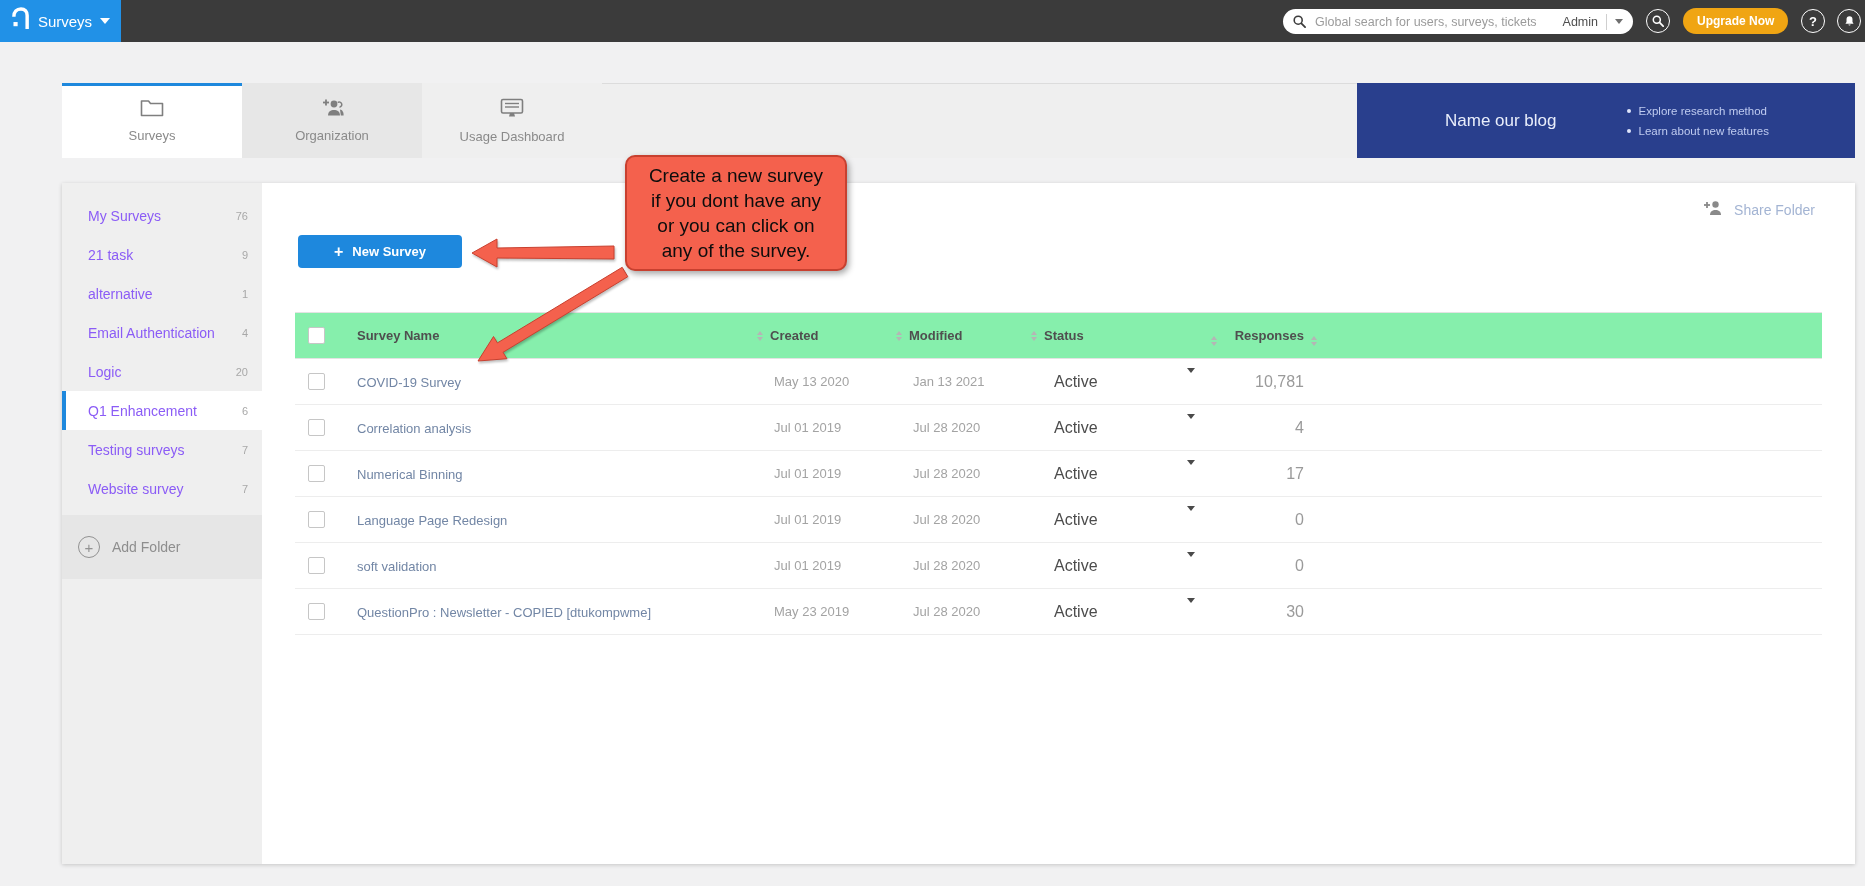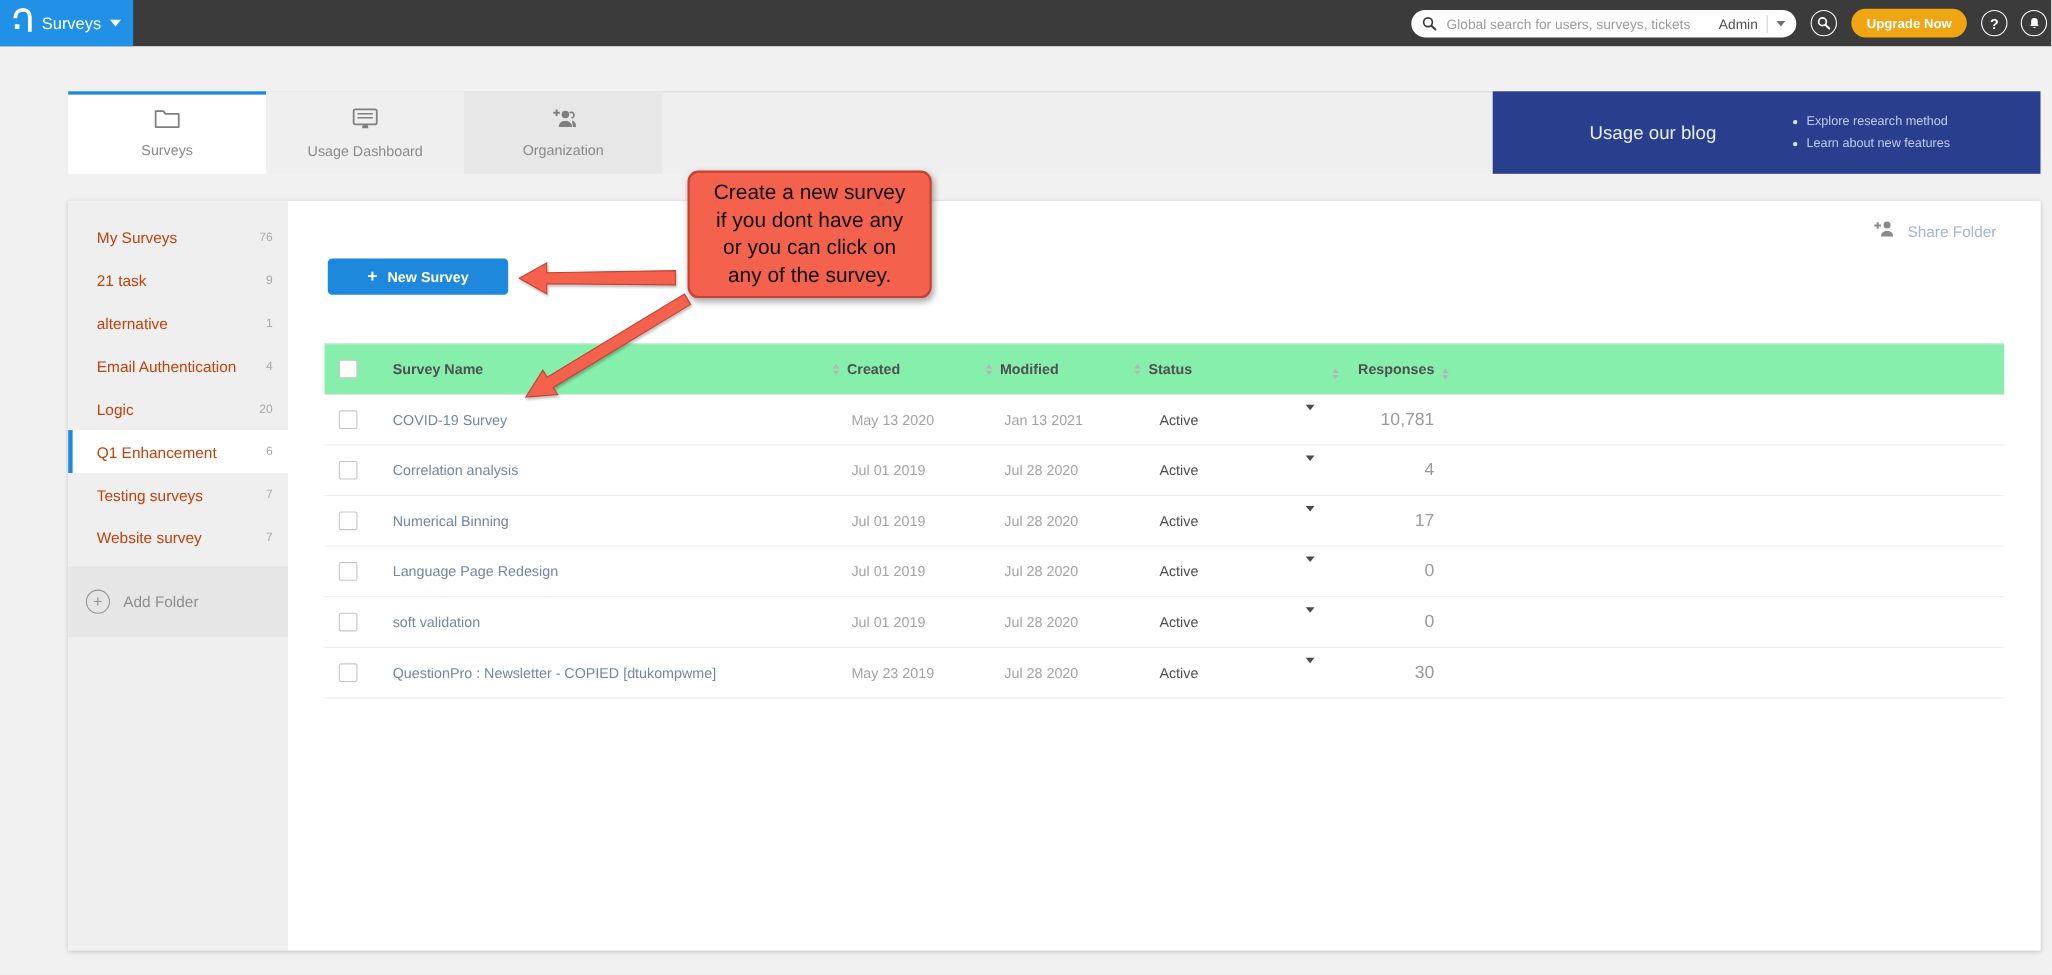--- a/index.html
+++ b/index.html
@@ -35,21 +35,21 @@
   .banner-title{color:#e9eefb;font-size:17px;margin-left:88px;cursor:pointer;}
   .banner-bullets{margin-left:70px;display:flex;flex-direction:column;gap:8px;}
   .banner-bullet{display:flex;align-items:center;gap:8px;color:#bfcbf0;font-size:11.5px;}
   .banner-bullet .dot{width:4px;height:4px;border-radius:50%;background:#dfe6fb;}
 
   
   .panel{position:absolute;left:62px;top:183px;width:1793px;height:681px;background:#fff;box-shadow:0 1px 4px rgba(0,0,0,0.18);}
   .sidebar{position:absolute;left:0;top:0;width:200px;height:681px;background:#efefef;}
   .folder-list{position:absolute;left:0;top:13px;width:200px;}
   .sidebar-item{height:39px;display:flex;align-items:center;padding:0 14px 0 26px;box-sizing:border-box;cursor:pointer;}
-  .sidebar-item .lbl{flex:1;font-size:14px;color:#c2410c;}
+  .sidebar-item .lbl{flex:1;font-size:14px;color:#8b5cf6;}
   .sidebar-item .cnt{font-size:11px;color:#a8a8a8;}
   .sidebar-item.active{background:#fff;border-left:4px solid #1e88dd;padding-left:22px;}
   .add-folder{position:absolute;left:0;top:332px;width:200px;height:64px;background:#e6e6e6;display:flex;align-items:center;gap:12px;padding-left:16px;box-sizing:border-box;cursor:pointer;}
   .add-folder .lbl{font-size:14px;color:#8e8e8e;}
   .circle-plus{width:22px;height:22px;border:1.6px solid #929292;border-radius:50%;box-sizing:border-box;display:flex;align-items:center;justify-content:center;color:#929292;font-size:15px;line-height:1;}
 
   .content{position:absolute;left:200px;top:0;right:0;bottom:0;background:#fff;}
   .share-folder{position:absolute;right:40px;top:16px;display:flex;align-items:center;gap:10px;cursor:pointer;}
   .share-folder .lbl{font-size:14px;color:#a3b4d3;}
   .new-survey-btn{position:absolute;left:36px;top:52px;width:164px;height:33px;background:#1e88dd;border:0;border-radius:4px;color:#fff;font-size:13px;font-weight:bold;font-family:"Liberation Sans",sans-serif;display:flex;align-items:center;justify-content:center;gap:9px;cursor:pointer;}
@@ -62,21 +62,21 @@
   .th{font-size:13px;font-weight:bold;color:#4f4f4f;display:flex;align-items:center;}
   .th.shift{transform:translateX(-17px);}
   .cb{width:15px;height:15px;border:1px solid #c6c6c6;border-radius:2px;background:#fff;margin-left:13px;cursor:pointer;}
   .sort{display:inline-flex;flex-direction:column;gap:2px;margin-right:7px;cursor:pointer;}
   .sort i{display:block;width:0;height:0;border-left:3.5px solid transparent;border-right:3.5px solid transparent;}
   .sort .up{border-bottom:4px solid #b5b5b5;}
   .sort .dn{border-top:4px solid #b5b5b5;}
   .cell-caret{justify-self:end;margin-right:12px;}
   .name-link{font-size:13px;color:#7286a5;cursor:pointer;}
   .date-cell{font-size:13px;color:#a3a3a3;}
-  .status-cell{font-size:13px;color:#4c4c4c;padding-left:6px;}
+  .status-cell{font-size:16px;color:#4c4c4c;padding-left:6px;}
   .row-caret{width:0;height:0;border-left:4.5px solid transparent;border-right:4.5px solid transparent;border-top:5.5px solid #4a4a4a;margin-left:6px;cursor:pointer;}
   .resp-cell{font-size:16px;color:#9a9a9a;text-align:right;}
   .resp-head{justify-content:flex-end;text-align:right;}
 
   
   .callout{position:absolute;left:625px;top:155px;width:222px;box-sizing:border-box;background:#f4614d;border:2px solid #c8402f;border-radius:10px;padding:6px 4px;box-shadow:2px 3px 6px rgba(0,0,0,0.35);z-index:20;}
   .callout .txt{white-space:pre-line;text-align:center;font-size:19px;line-height:25px;color:#0d0d0d;}
   .arrows{position:absolute;left:0;top:0;width:1865px;height:886px;pointer-events:none;z-index:19;filter:drop-shadow(1px 2px 1px rgba(0,0,0,0.25));}
 </style>
 </head>
@@ -134,49 +134,49 @@
   </div>
 
   <div class="tabstrip">
     <div class="tab active">
       <span>
         <svg width="24" height="19" viewBox="0 0 24 19">
             <path d="M1.5 3 h7 l2 2.5 h12 v12 h-21 z" fill="none" stroke="#7f7f7f" stroke-width="1.6" stroke-linejoin="round"></path>
           </svg>
       </span>
       <span class="tab-label">Surveys</span>
-    </div>
-    <div class="tab">
-      <span>
-        <svg width="24" height="20" viewBox="0 0 24 20">
-          <rect x="1.5" y="1.5" width="21" height="13.5" rx="1.5" fill="none" stroke="#7f7f7f" stroke-width="1.6"></rect>
-          <line x1="5" y1="5.5" x2="19" y2="5.5" stroke="#7f7f7f" stroke-width="1.4"></line>
-          <line x1="5" y1="9" x2="19" y2="9" stroke="#7f7f7f" stroke-width="1.4"></line>
-          <path d="M9 18.5 h6 l-1-3.5 h-4 z" fill="#7f7f7f"></path>
-        </svg>
-      </span>
-      <span class="tab-label">Usage Dashboard</span>
     </div>
     <div class="tab t-org">
       <span>
         <svg width="26" height="19" viewBox="0 0 26 19">
           <line x1="4" y1="4.5" x2="10" y2="4.5" stroke="#7f7f7f" stroke-width="1.8"></line>
             <line x1="7" y1="1.5" x2="7" y2="7.5" stroke="#7f7f7f" stroke-width="1.8"></line>
           <circle cx="15" cy="6" r="3.4" fill="#7f7f7f"></circle>
           <path d="M9 17.5 c0-4 2.7-5.6 6-5.6 s6 1.6 6 5.6 z" fill="#7f7f7f"></path>
           <path d="M20.5 9.2 a2.6 2.6 0 1 0 -1.8 -4.7" fill="none" stroke="#7f7f7f" stroke-width="1.5"></path>
           <path d="M21 11.6 c2.2 .5 3.6 1.9 3.6 5.9 h-2.8" fill="#7f7f7f"></path>
         </svg>
       </span>
       <span class="tab-label">Organization</span>
     </div>
+    <div class="tab">
+      <span>
+        <svg width="24" height="20" viewBox="0 0 24 20">
+          <rect x="1.5" y="1.5" width="21" height="13.5" rx="1.5" fill="none" stroke="#7f7f7f" stroke-width="1.6"></rect>
+          <line x1="5" y1="5.5" x2="19" y2="5.5" stroke="#7f7f7f" stroke-width="1.4"></line>
+          <line x1="5" y1="9" x2="19" y2="9" stroke="#7f7f7f" stroke-width="1.4"></line>
+          <path d="M9 18.5 h6 l-1-3.5 h-4 z" fill="#7f7f7f"></path>
+        </svg>
+      </span>
+      <span class="tab-label">Usage Dashboard</span>
+    </div>
   </div>
 
   <div class="banner">
-    <span class="banner-title">Usage our blog</span>
+    <span class="banner-title">Name our blog</span>
     <div class="banner-bullets">
       <div class="banner-bullet">
         <span class="dot"></span>
         <span>Explore research method</span>
       </div>
       <div class="banner-bullet">
         <span class="dot"></span>
         <span>Learn about new features</span>
       </div>
     </div>

